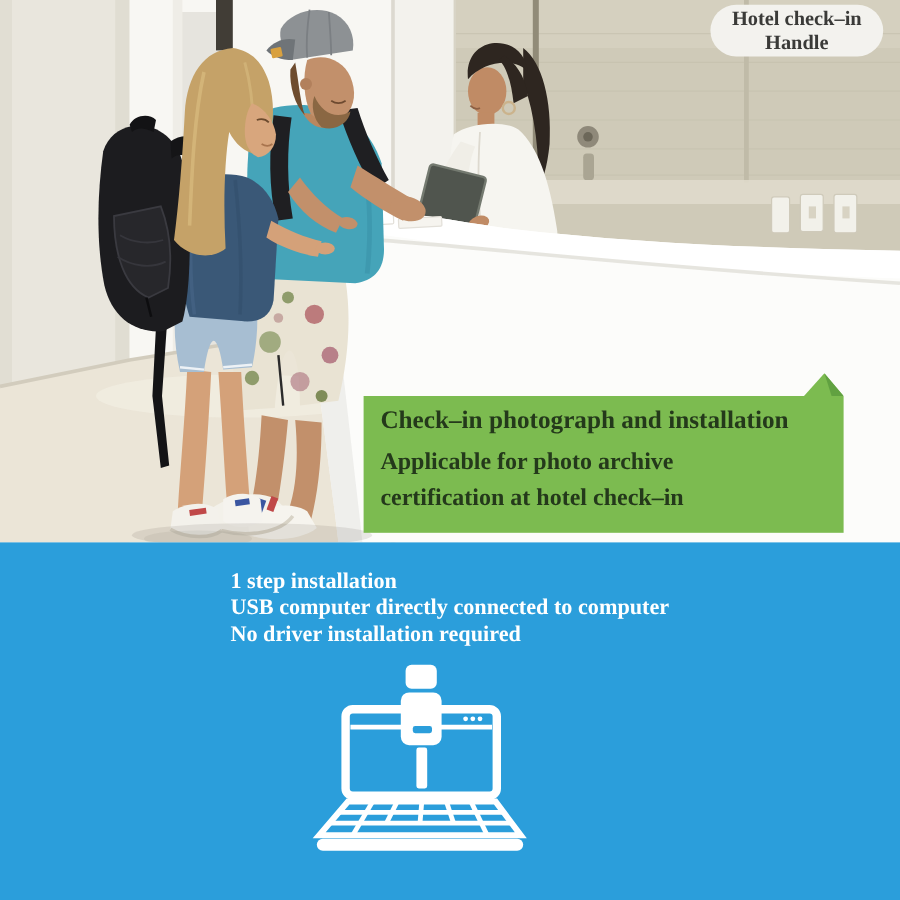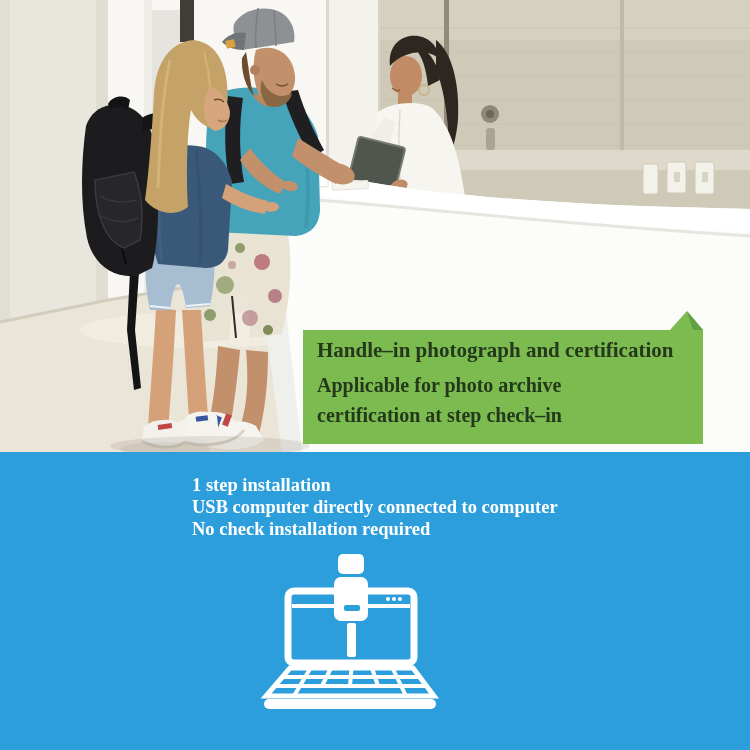--- a/index.html
+++ b/index.html
@@ -195,36 +195,40 @@
         <path d="M210,86 C220,90 228,100 230,112 C230,122 224,130 215,131 C208,128 204,120 204,110 C204,100 206,92 210,86 Z" fill="#d8a67d"></path>
         <path d="M214,100 Q220,98 224,102" stroke="#6b4a2e" stroke-width="1.5" fill="none"></path>
         <path d="M218,120 Q223,123 227,120" stroke="#a8744e" stroke-width="1.5" fill="none"></path>
       </g>
 
       <ellipse cx="210" cy="446" rx="100" ry="10" fill="#3a3525" opacity="0.10"></ellipse>
       <ellipse cx="165" cy="449" rx="45" ry="7" fill="#3a3525" opacity="0.06"></ellipse>
     </svg>
   </div>
 
+  <div class="badge">
+    <span>Hotel check–in</span>
+    <span>Handle</span>
+  </div>
 
   <div class="green-banner">
     <svg class="banner-arrow" viewBox="0 0 33 19">
       <polygon points="0,19 17,0 33,19" fill="#7cbb50"></polygon>
       <polygon points="17,0 33,19 23,19" fill="#5d9c3e" opacity="0.85"></polygon>
     </svg>
-    <div class="banner-line1">Handle–in photograph and certification</div>
+    <div class="banner-line1">Check–in photograph and installation</div>
     <div class="banner-line2">Applicable for photo archive</div>
-    <div class="banner-line3">certification at step check–in</div>
+    <div class="banner-line3">certification at hotel check–in</div>
   </div>
 
   <div class="blue-section">
     <div class="blue-text">
       <div>1 step installation</div>
       <div>USB computer directly connected to computer</div>
-      <div>No check installation required</div>
+      <div>No driver installation required</div>
     </div>
 
     <svg class="laptop-icon" viewBox="0 0 200 162">
 
       <rect x="38" y="41" width="126" height="72" rx="6" fill="none" stroke="#ffffff" stroke-width="7"></rect>
       <line x1="42" y1="56" x2="160" y2="56" stroke="#ffffff" stroke-width="4"></line>
       <circle cx="138" cy="49" r="2" fill="#ffffff"></circle>
       <circle cx="144" cy="49" r="2" fill="#ffffff"></circle>
       <circle cx="150" cy="49" r="2" fill="#ffffff"></circle>
 

